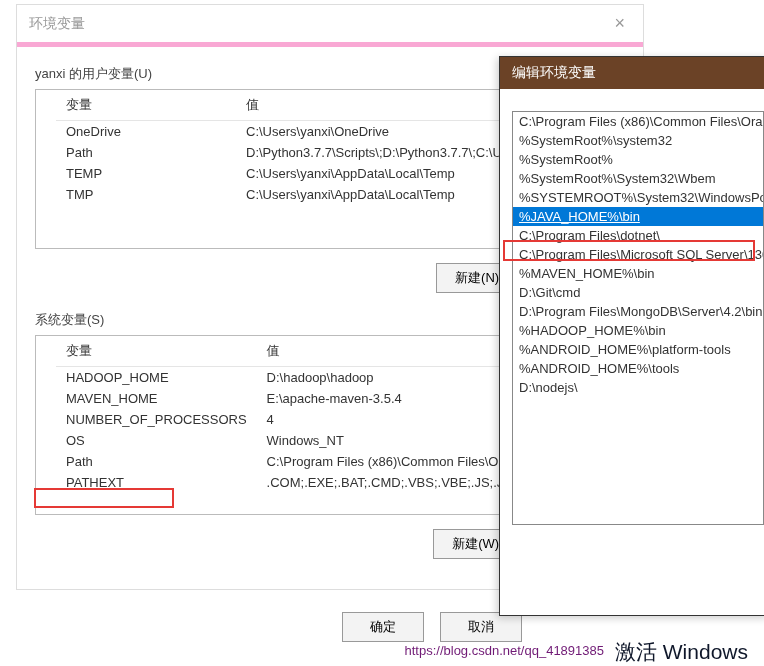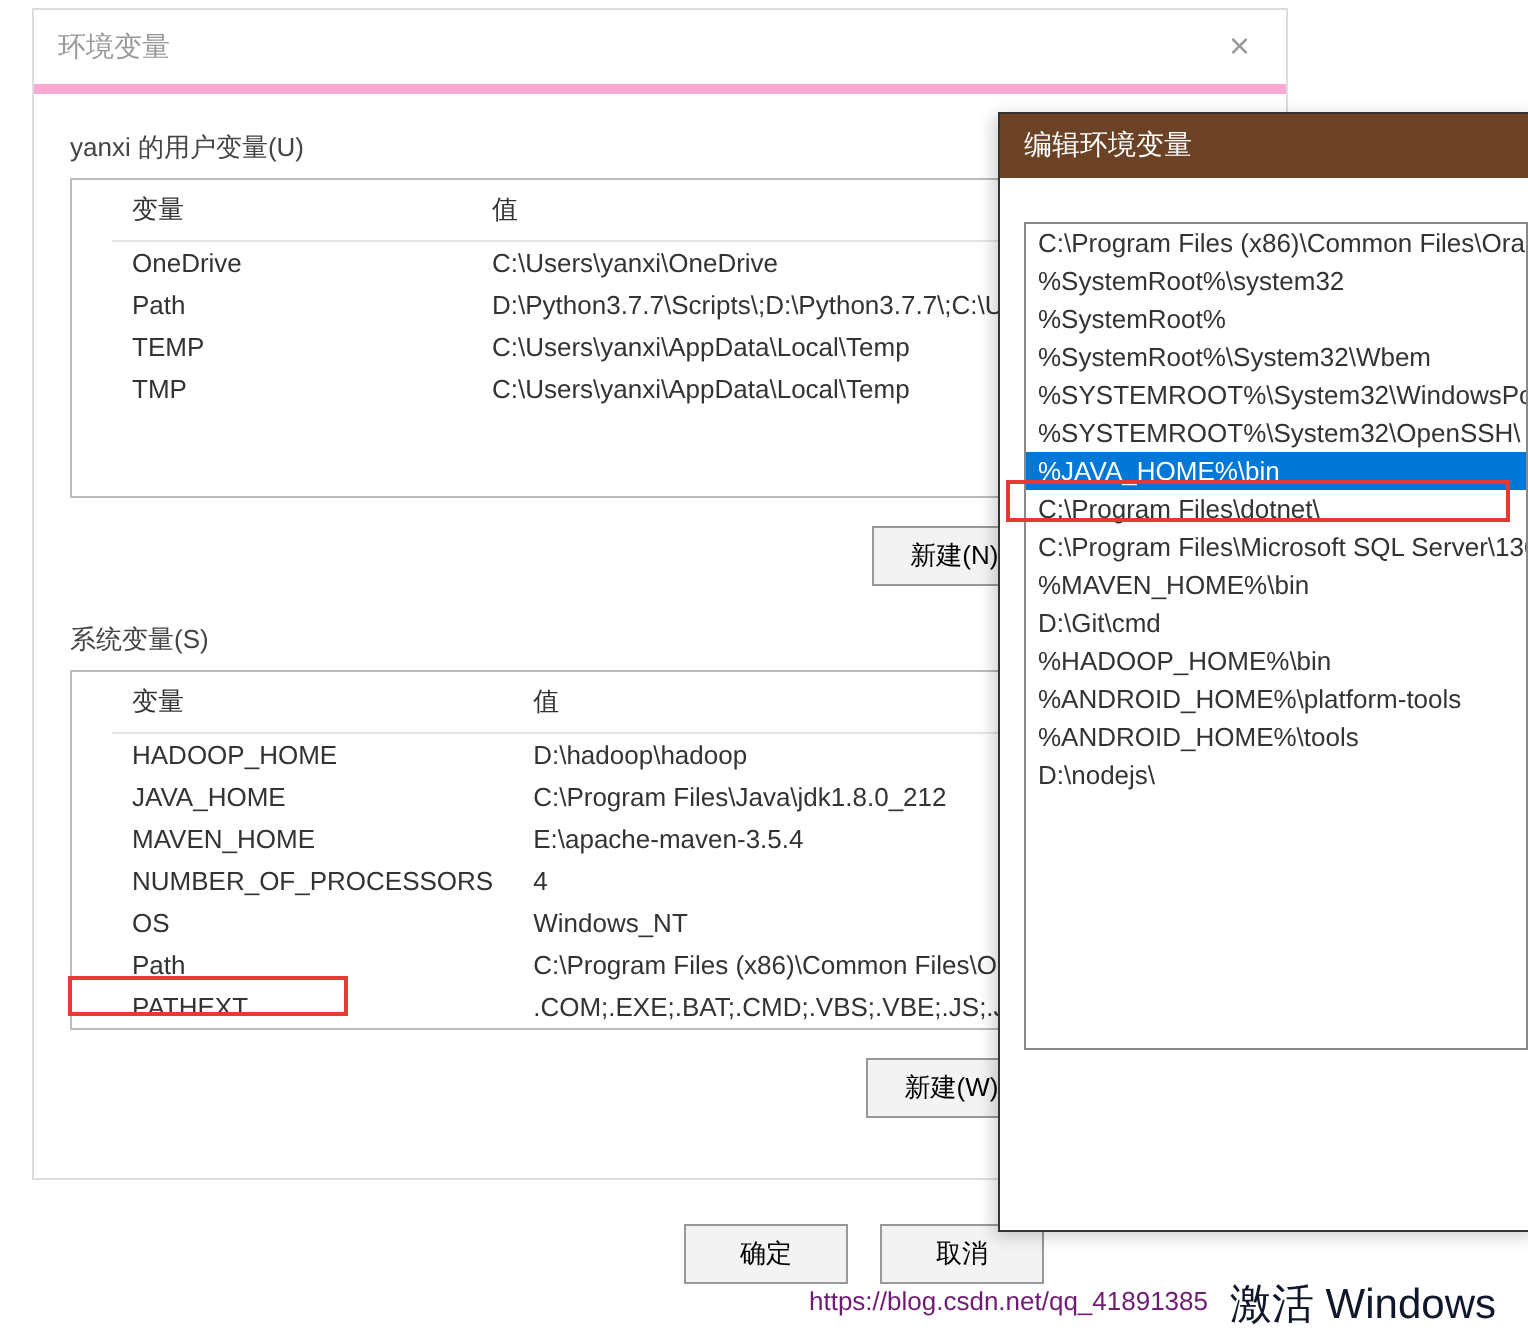--- a/index.html
+++ b/index.html
@@ -201,24 +201,20 @@
             <th class="col-var">变量</th>
             <th>值</th>
           </tr>
         </thead>
         <tbody id="sys-vars-body">
             <tr>
               <td class="col-var">HADOOP_HOME</td>
               <td>D:\hadoop\hadoop</td>
             </tr>
             <tr>
-              <td class="col-var">JAVA_HOME</td>
-              <td>C:\Program Files\Java\jdk1.8.0_212</td>
-            </tr>
-            <tr>
               <td class="col-var">MAVEN_HOME</td>
               <td>E:\apache-maven-3.5.4</td>
             </tr>
             <tr>
               <td class="col-var">NUMBER_OF_PROCESSORS</td>
               <td>4</td>
             </tr>
             <tr>
               <td class="col-var">OS</td>
               <td>Windows_NT</td>
@@ -251,26 +247,26 @@
 <div class="edit-dialog">
   <div class="edit-titlebar">编辑环境变量</div>
   <div class="edit-body">
     <div class="list-frame">
       <div id="path-items">
           <div class="list-item">C:\Program Files (x86)\Common Files\Oracle\</div>
           <div class="list-item">%SystemRoot%\system32</div>
           <div class="list-item">%SystemRoot%</div>
           <div class="list-item">%SystemRoot%\System32\Wbem</div>
           <div class="list-item">%SYSTEMROOT%\System32\WindowsPowerS</div>
-          <div class="list-item">%SYSTEMROOT%\System32\OpenSSH\</div>
           <div class="list-item selected">%JAVA_HOME%\bin</div>
           <div class="list-item">C:\Program Files\dotnet\</div>
           <div class="list-item">C:\Program Files\Microsoft SQL Server\130\T</div>
           <div class="list-item">%MAVEN_HOME%\bin</div>
           <div class="list-item">D:\Git\cmd</div>
+          <div class="list-item">D:\Program Files\MongoDB\Server\4.2\bin</div>
           <div class="list-item">%HADOOP_HOME%\bin</div>
           <div class="list-item">%ANDROID_HOME%\platform-tools</div>
           <div class="list-item">%ANDROID_HOME%\tools</div>
           <div class="list-item">D:\nodejs\</div>
         </div>
     </div>
   </div>
 </div>
 <div class="red-box red-box-java"></div>
 

